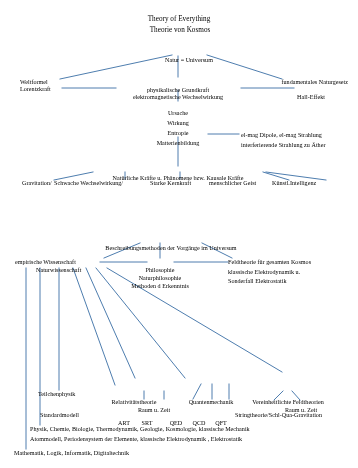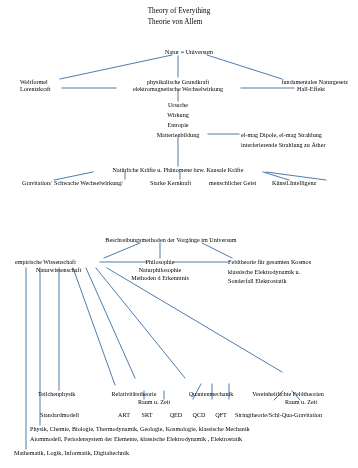--- a/index.html
+++ b/index.html
@@ -24,21 +24,21 @@
     height: 468px;
     pointer-events: none;
   }
   .node {
     position: absolute;
     white-space: nowrap;
     line-height: 9.6px;
     font-size: 6.1px;
     letter-spacing: 0.02px;
   }
-  .node.c   { transform: translateX(-50%); text-align: left; }
+  .node.c   { transform: translateX(-50%); text-align: right; margin-top: 8px; }
   .node.l   { text-align: left; }
   .node.r   { transform: translateX(-100%); text-align: right; }
   .title {
     font-size: 7.2px;
     line-height: 11px;
     text-align: center;
   }
   .stack { display: block; }
 </style>
 </head>
@@ -101,21 +101,21 @@
       <line x1="212" y1="384" x2="212" y2="399"></line>
       <line x1="229" y1="384" x2="229" y2="399"></line>
 
       <line x1="283" y1="391" x2="274" y2="400"></line>
       <line x1="292" y1="391" x2="300" y2="400"></line>
     </g>
   </svg>
 
   <div class="node c title" style="left:179px; top:6px;">
     <span class="stack">Theory of Everything</span>
-    <span class="stack">Theorie von Allem</span>
+    <span class="stack">Theorie von Kosmos</span>
   </div>
 
   <div class="node c" style="left:189px; top:48px;">
     <span>Natur = Universum</span>
   </div>
 
   <div class="node l" style="left:20px; top:78px;">
     <span>Weltformel</span>
   </div>
   <div class="node l" style="left:20px; top:85px;">

